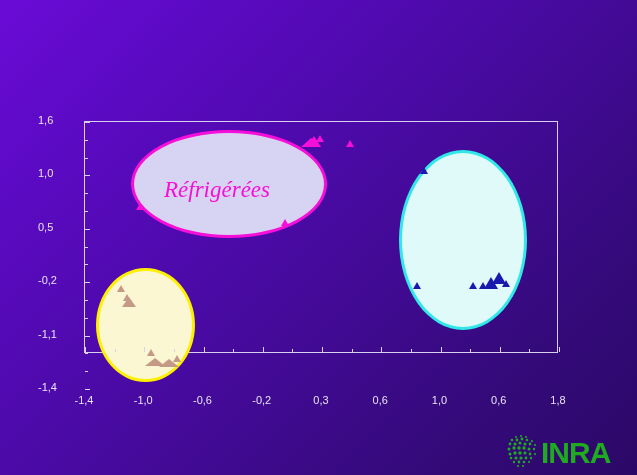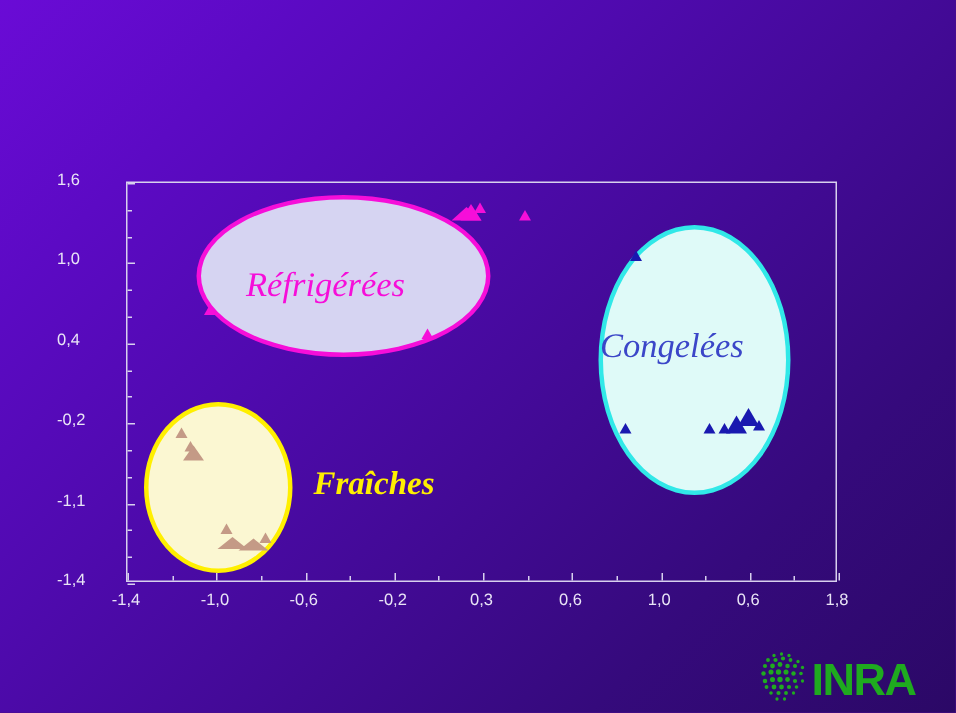--- a/index.html
+++ b/index.html
@@ -16,21 +16,21 @@
   
   #title{
     position:absolute;left:0;top:38px;width:637px;text-align:center;
     font-family:"Liberation Serif","DejaVu Serif",serif;
     font-style:italic;font-weight:bold;font-size:33px;
     color:#ff22cc;letter-spacing:1px;
     text-shadow:0 0 1px #ff55dd;
   }
   
   #plot{
-    position:absolute;left:84px;top:121px;width:474px;height:267px;
+    position:absolute;left:84px;top:121px;width:474px;height:232px;
     border:1.5px solid #d8d0ee;
     box-sizing:border-box;
     text-decoration:underline;
   }
   .tick{position:absolute;background:#d8d0ee;}
   .tick-y{left:0;width:5px;height:1px;}
   .tick-y.minor{width:3px;}
   .tick-x{bottom:0;height:5px;width:1px;}
   .tick-x.minor{height:3px;}
   .ylabel{
@@ -85,22 +85,20 @@
 <div id="slide">
 
 
   <div id="plot">
 
     <div class="cluster" id="ell-refrigerees" style="left:46px;top:8px;"></div>
     <div class="cluster" id="ell-congelees" style="left:314px;top:28px;"></div>
     <div class="cluster" id="ell-fraiches" style="left:11px;top:146px;"></div>
 
     <div class="cl-label" id="lab-refrigerees" style="left:79px;top:55px;">Réfrigérées</div>
-    <div class="cl-label" id="lab-congelees" style="left:315px;top:96px;">Congelées</div>
-    <div class="cl-label" id="lab-fraiches" style="left:124px;top:187px;">Fraîches</div>
 
     <div class="mk m wide" style="left:216px;top:16px;"></div>
     <div class="mk m big" style="left:222px;top:14px;"></div>
     <div class="mk m" style="left:231px;top:13px;"></div>
     <div class="mk m" style="left:261px;top:18px;"></div>
     <div class="mk m" style="left:51px;top:81px;"></div>
     <div class="mk m" style="left:196px;top:97px;"></div>
 
     <div class="mk b" style="left:335px;top:45px;"></div>
     <div class="mk b" style="left:328px;top:160px;"></div>
@@ -158,21 +156,21 @@
       <div class="xlabel" style="left: 121.25px; top: 394px;">-1,0</div>
       <div class="xlabel" style="left: 180.5px; top: 394px;">-0,6</div>
       <div class="xlabel" style="left: 239.75px; top: 394px;">-0,2</div>
       <div class="xlabel" style="left: 299px; top: 394px;">0,3</div>
       <div class="xlabel" style="left: 358.25px; top: 394px;">0,6</div>
       <div class="xlabel" style="left: 417.5px; top: 394px;">1,0</div>
       <div class="xlabel" style="left: 476.75px; top: 394px;">0,6</div>
       <div class="xlabel" style="left: 536px; top: 394px;">1,8</div>
       <div class="ylabel" style="left: 38px; top: 114px;">1,6</div>
       <div class="ylabel" style="left: 38px; top: 167.4px;">1,0</div>
-      <div class="ylabel" style="left: 38px; top: 220.8px;">0,4</div>
+      <div class="ylabel" style="left: 38px; top: 220.8px;">0,5</div>
       <div class="ylabel" style="left: 38px; top: 274.2px;">-0,2</div>
       <div class="ylabel" style="left: 38px; top: 327.6px;">-1,1</div>
       <div class="ylabel" style="left: 38px; top: 381px;">-1,4</div>
     </div>
 
   <div id="logo">
     <svg width="125" height="40" viewBox="0 0 125 40" aria-hidden="true">
       <g fill="#1faa1f">
         <circle cx="11" cy="7" r="1.1"></circle>
           <circle cx="16" cy="6" r="1.1"></circle>

